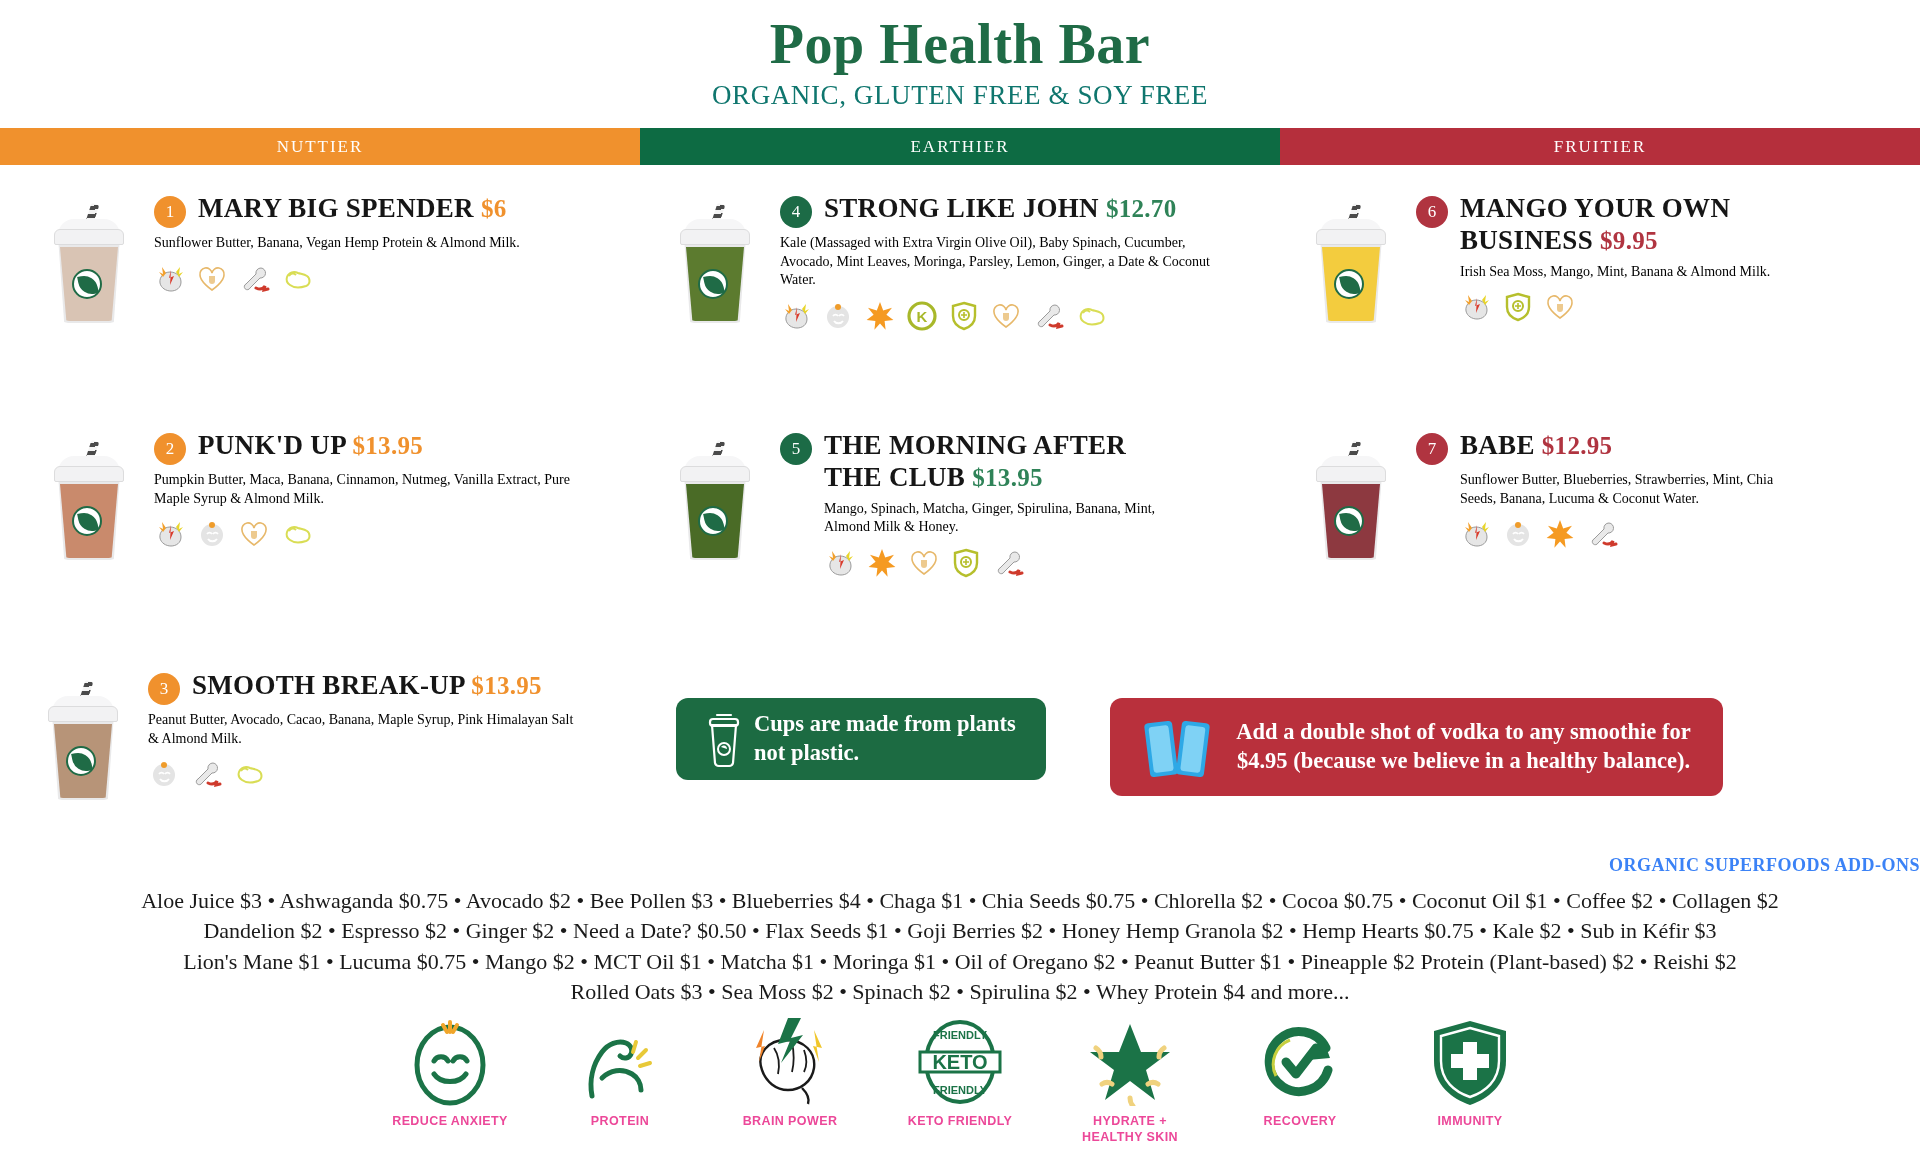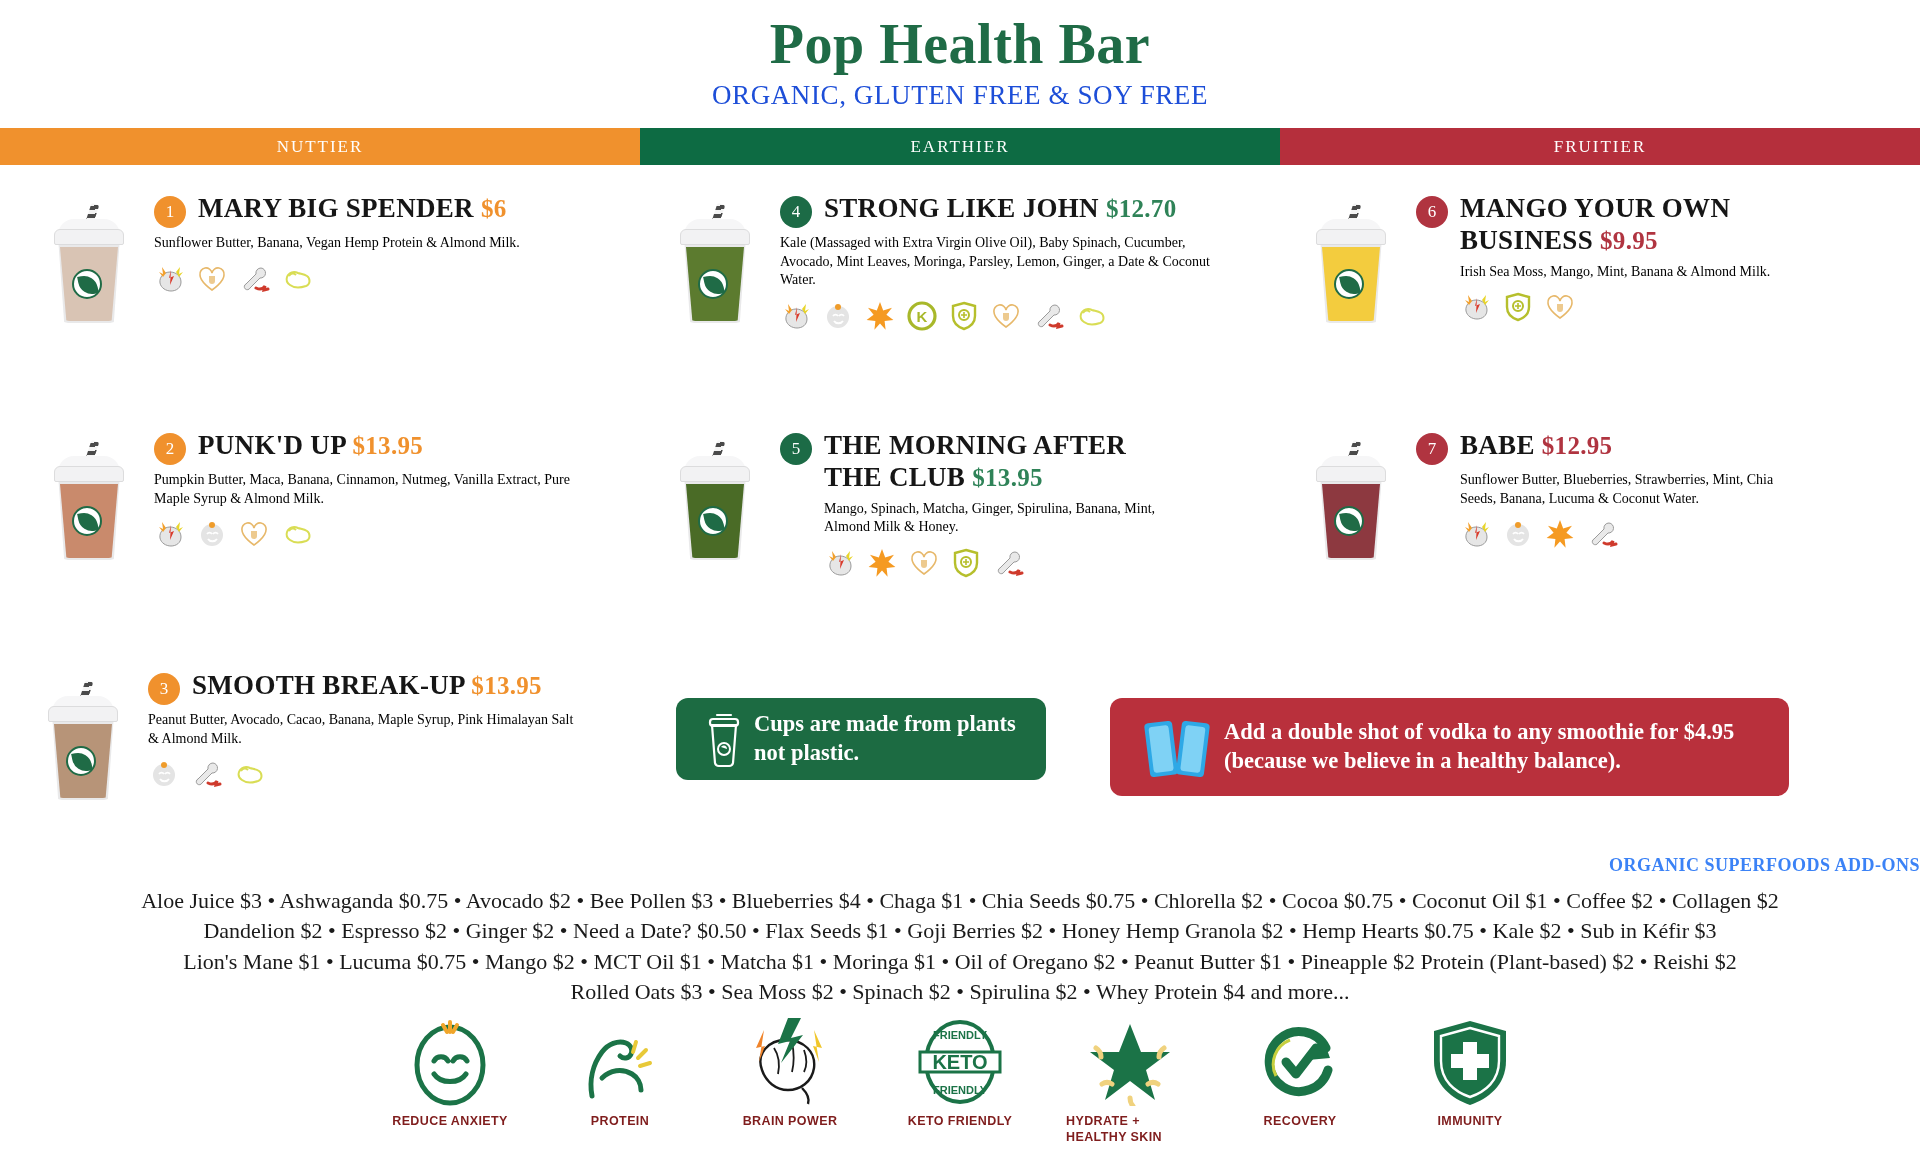--- a/index.html
+++ b/index.html
@@ -21,21 +21,21 @@
     font-size:56px;
     color:#1f6b46;
     letter-spacing:0.5px;
     line-height:1.0;
     margin:0;
   }
   .tagline {
     font-family:"Liberation Serif", serif;
     font-size:27px;
     letter-spacing:0.6px;
-    color:#1d4ed8;
+    color:#0f766e;
     margin-top:8px;
   }
 
   
   .catbar { display:flex; width:100%; height:37px; margin-top:17px; }
   .catbar .cat {
     flex:1 1 0;
     display:flex; align-items:center; justify-content:center;
     color:#ffffff;
     font-family:"Liberation Serif", serif;
@@ -195,22 +195,22 @@
     width:128px;
     display:flex; flex-direction:column; align-items:center;
   }
   .leg .glyph { height:88px; display:flex; align-items:flex-end; justify-content:center; }
   .leg .lbl {
     margin-top:8px;
     font-family:"Liberation Sans", sans-serif;
     font-weight:bold;
     font-size:12.5px;
     letter-spacing:0.4px;
-    color:#7f1d1d;
-    text-align:left;
+    color:#ec4899;
+    text-align:center;
     line-height:1.25;
   }
 </style>
 </head>
 <body>
 
 <div class="header">
   <div class="brand">Pop Health Bar</div>
   <div class="tagline">ORGANIC, GLUTEN FREE &amp; SOY FREE</div>
 </div>
@@ -528,21 +528,21 @@
             <path d="M9 16h24l-3 38a4 4 0 0 1-4 3H16a4 4 0 0 1-4-3z" fill="none" stroke="#ffffff" stroke-width="2.2"></path>
             <rect x="7" y="10" width="28" height="7" rx="3" fill="none" stroke="#ffffff" stroke-width="2.2"></rect>
             <path d="M14 6h14" stroke="#ffffff" stroke-width="2.2" stroke-linecap="round"></path>
             <circle cx="21" cy="40" r="6" fill="none" stroke="#ffffff" stroke-width="2"></circle>
             <path d="M18 38c3-3 6-1 6 2" fill="#ffffff"></path>
           </svg>
       </div>
       <div class="btext">Cups are made from plants not plastic.</div>
     </div>
 
-    <div class="banner banner-red" style="left:1110px; top:533px; width:679px; height:98px; padding:0 20px;">
+    <div class="banner banner-red" style="left:1110px; top:533px; width:613px; height:98px; padding:0 20px;text-align:center;">
       <div class="bicon-wrap" style="width:94px;">
         <svg width="76" height="66" viewBox="0 0 76 66">
             <g transform="rotate(-7 38 33)">
               <rect x="8" y="6" width="28" height="54" rx="4" fill="#2ea8e6"></rect>
               <rect x="12" y="10" width="20" height="46" rx="3" fill="#7fd2f5"></rect>
             </g>
             <g transform="rotate(7 38 33)">
               <rect x="40" y="6" width="28" height="54" rx="4" fill="#2ea8e6"></rect>
               <rect x="44" y="10" width="20" height="46" rx="3" fill="#7fd2f5"></rect>
             </g>

